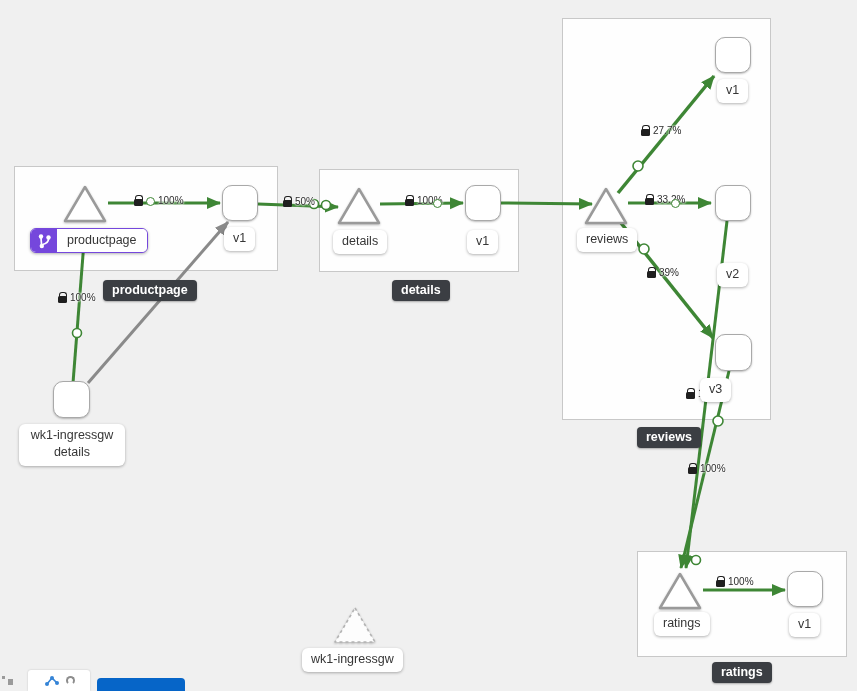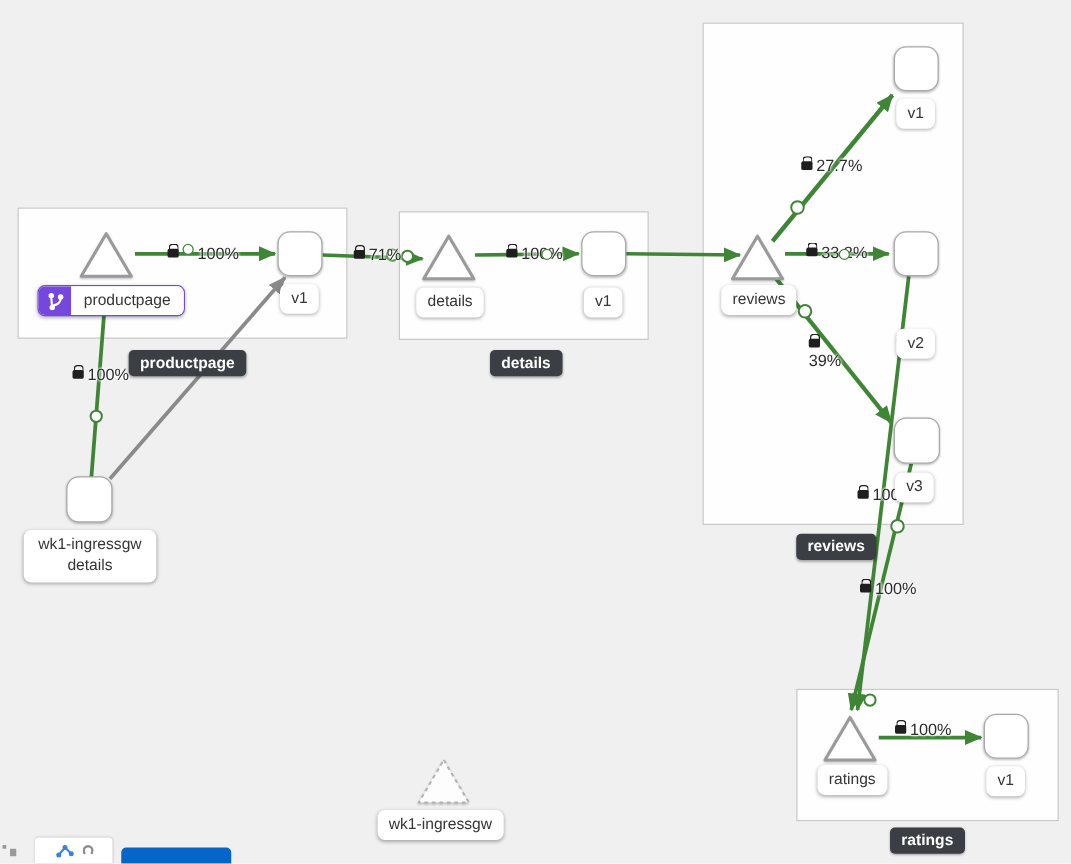--- a/index.html
+++ b/index.html
@@ -31,21 +31,21 @@
   .chip-selected { position:absolute; display:inline-flex; align-items:stretch; border:1.5px solid #7547dc;
                    border-radius:6px; overflow:hidden; background:#fff; box-shadow:0 1px 3px rgba(0,0,0,.3); }
   .chip-selected .badge { width:26px; background:#7547dc; display:flex; align-items:center; justify-content:center; }
   .chip-selected .txt { padding:4px 10px 5px; font-size:12.5px; color:#363636; white-space:nowrap; background:#fff; }
 
   
   .tooltip-dark { position:absolute; background:#3b3e43; color:#fff; font-weight:bold; font-size:12.5px;
                   padding:3px 9px 4px; border-radius:4px; white-space:nowrap; box-shadow:0 1px 2px rgba(0,0,0,.3); }
 
   
-  .edge-label { position:absolute; display:flex; align-items:flex-start; gap:3px; font-size:13px; color:#2c2c2c;
+  .edge-label { position:absolute; display:flex; align-items:flex-end; gap:3px; font-size:10px; color:#2c2c2c;
                 text-shadow:0 0 2px #fff, 0 0 2px #fff, 0 0 3px #fff; white-space:nowrap; }
   .lock { position:relative; display:inline-block; width:9px; height:7px; background:#1f1f1f;
           border-radius:1.5px; margin-top:4px; }
   .lock:before { content:""; position:absolute; top:-4px; left:1.2px; width:6px; height:5px;
                  border:1.6px solid #1f1f1f; border-bottom:none; border-radius:3px 3px 0 0; }
 
   
   .wp-top { position:absolute; width:9px; height:9px; border-radius:50%; background:#fff; border:1.6px solid #3e8635; }
 
   
@@ -140,35 +140,35 @@
     <span class="lock"></span>
     <span>100%</span>
   </div>
   <div class="edge-label" style="left:134px; top:195px;">
     <span class="lock"></span>
     <span class="wp-top" style="position:static;"></span>
     <span>100%</span>
   </div>
   <div class="edge-label" style="left:283px; top:196px;">
     <span class="lock"></span>
-    <span>71%</span>
+    <span>50%</span>
   </div>
   <div class="edge-label" style="left:405px; top:195px;">
     <span class="lock"></span>
     <span>100%</span>
   </div>
   <div class="edge-label" style="left:641px; top:125px;">
     <span class="lock"></span>
     <span>27.7%</span>
   </div>
   <div class="edge-label" style="left:645px; top:194px;">
     <span class="lock"></span>
     <span>33.2%</span>
   </div>
-  <div class="edge-label" style="left:647px; top:267px;flex-direction:column;">
+  <div class="edge-label" style="left:647px; top:267px;">
     <span class="lock"></span>
     <span>39%</span>
   </div>
   <div class="edge-label" style="left:686px; top:388px;">
     <span class="lock"></span>
     <span>100%</span>
   </div>
   <div class="edge-label" style="left:688px; top:463px;">
     <span class="lock"></span>
     <span>100%</span>
@@ -192,21 +192,21 @@
       </svg>
     </span>
     <span class="txt">productpage</span>
   </div>
   <div class="chip" style="left:224px; top:227px;"><span>v1</span></div>
   <div class="chip" style="left:333px; top:230px;"><span>details</span></div>
   <div class="chip" style="left:467px; top:230px;"><span>v1</span></div>
   <div class="chip" style="left:577px; top:228px;"><span>reviews</span></div>
   <div class="chip" style="left:717px; top:79px;"><span>v1</span></div>
   <div class="chip" style="left:717px; top:227px;margin-top:36px;"><span>v2</span></div>
-  <div class="chip" style="left:716px; top:378px;"><span>v3</span></div>
+  <div class="chip" style="left:700px; top:378px;"><span>v3</span></div>
   <div class="chip two-line" style="left:19px; top:424px; width:106px;">
     <span>wk1-ingressgw</span><br>
     <span>details</span>
   </div>
   <div class="chip" style="left:302px; top:648px;"><span>wk1-ingressgw</span></div>
   <div class="chip" style="left:654px; top:612px;"><span>ratings</span></div>
   <div class="chip" style="left:789px; top:613px;"><span>v1</span></div>
 
   <div class="tooltip-dark" style="left:103px; top:280px;">productpage</div>
   <div class="tooltip-dark" style="left:392px; top:280px;">details</div>

